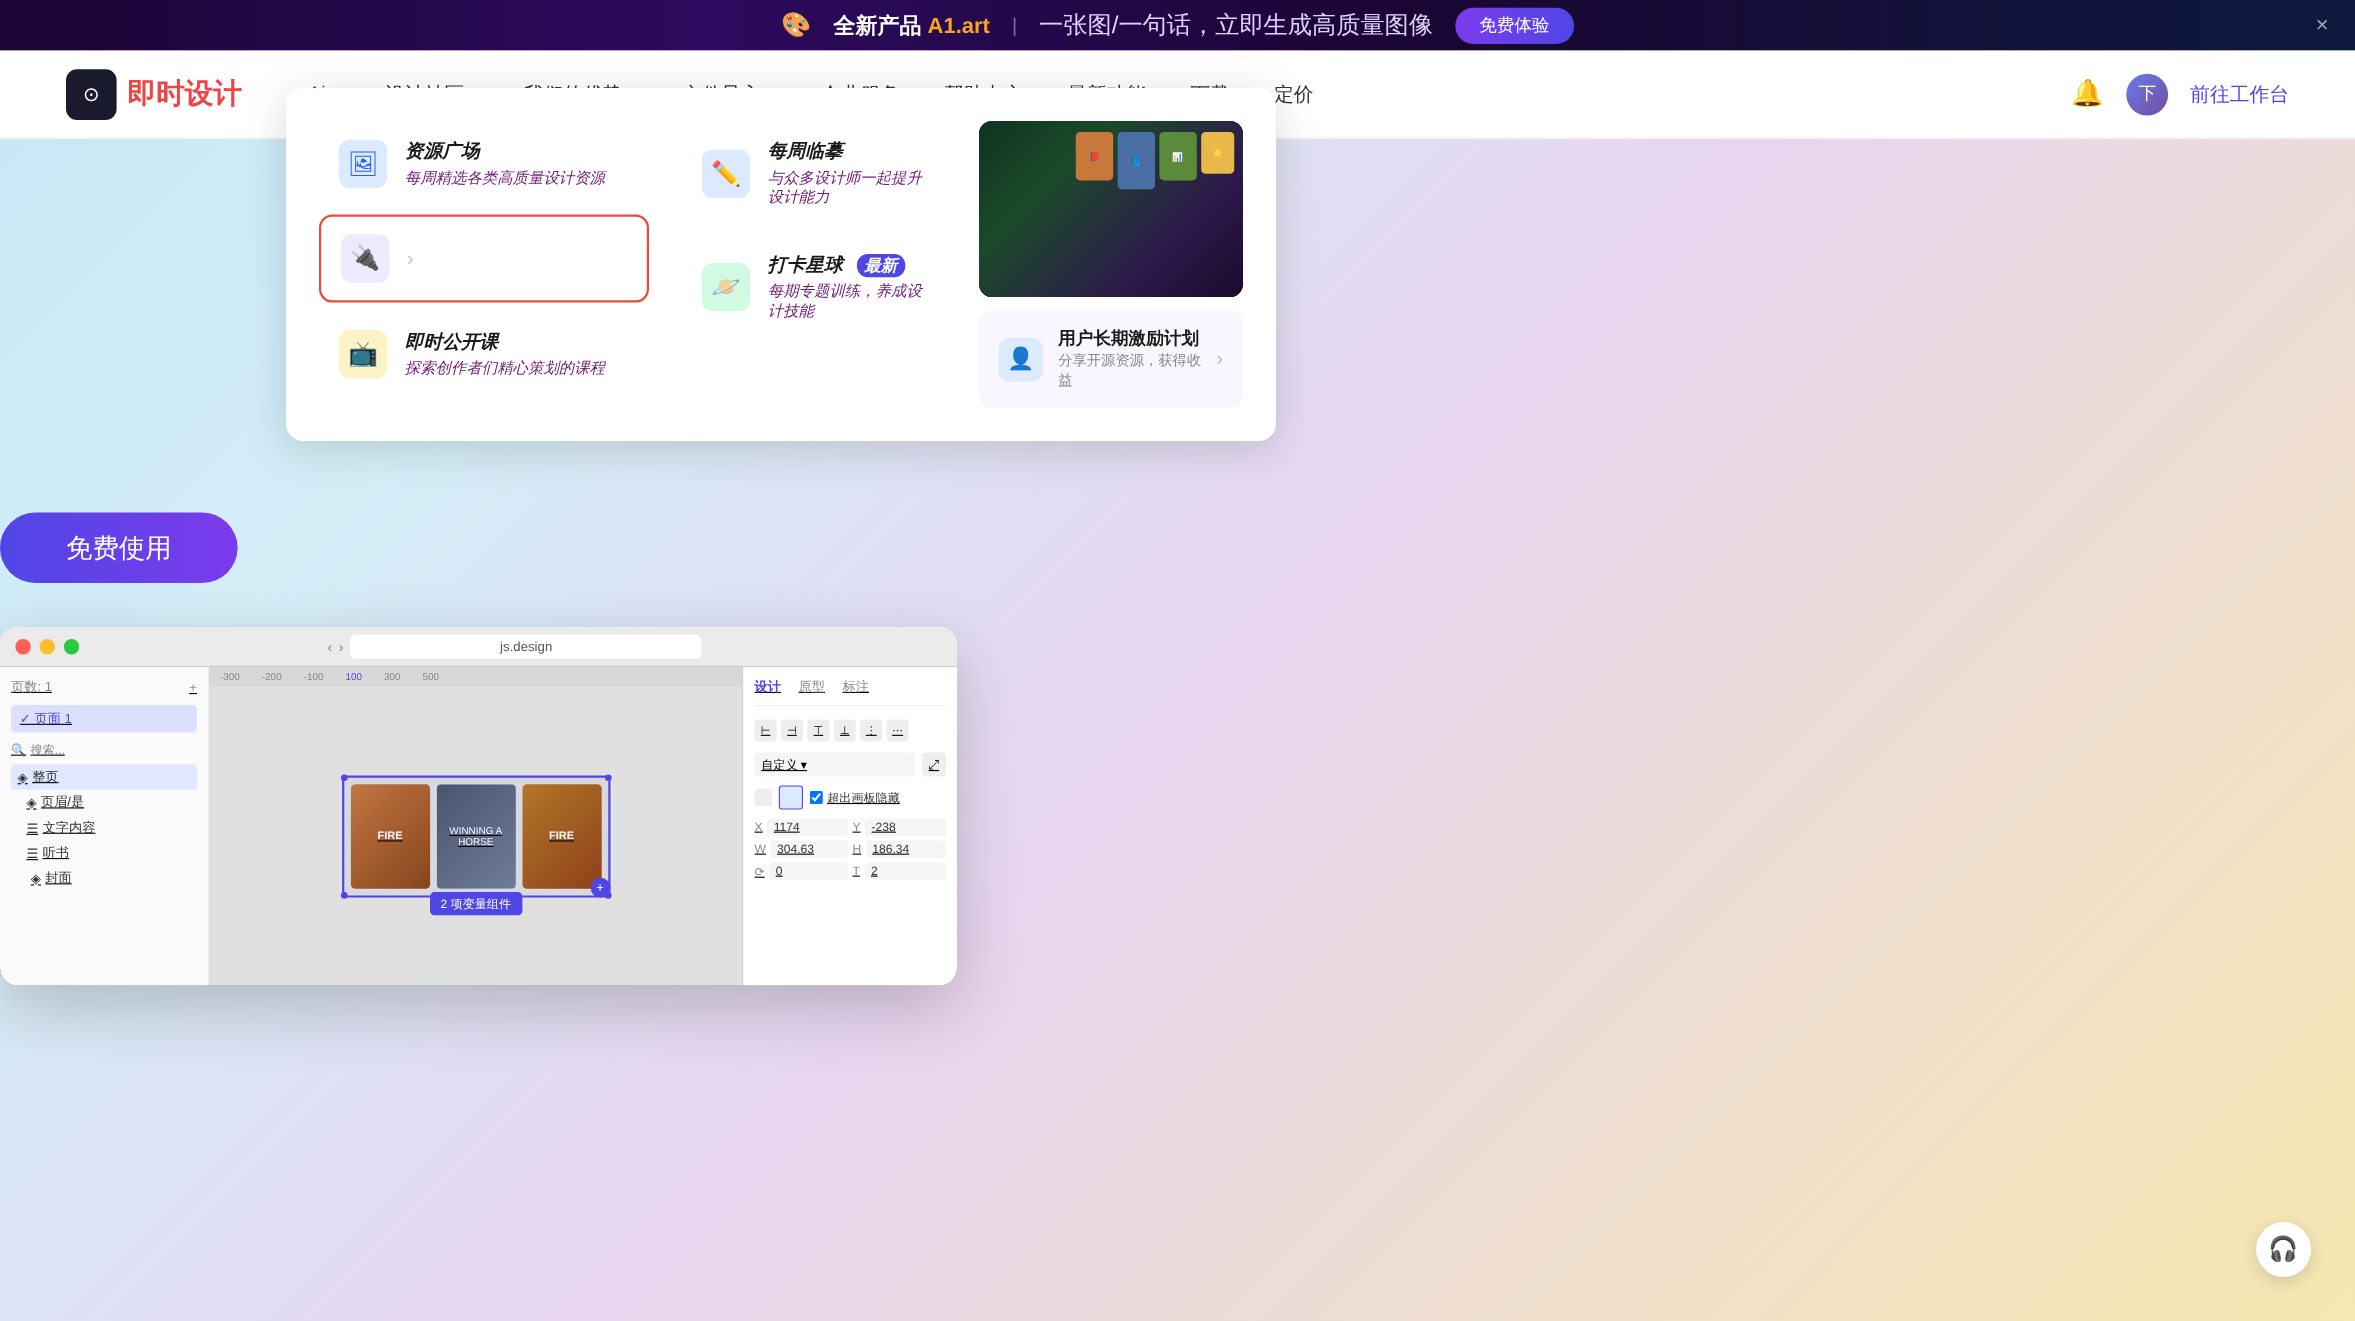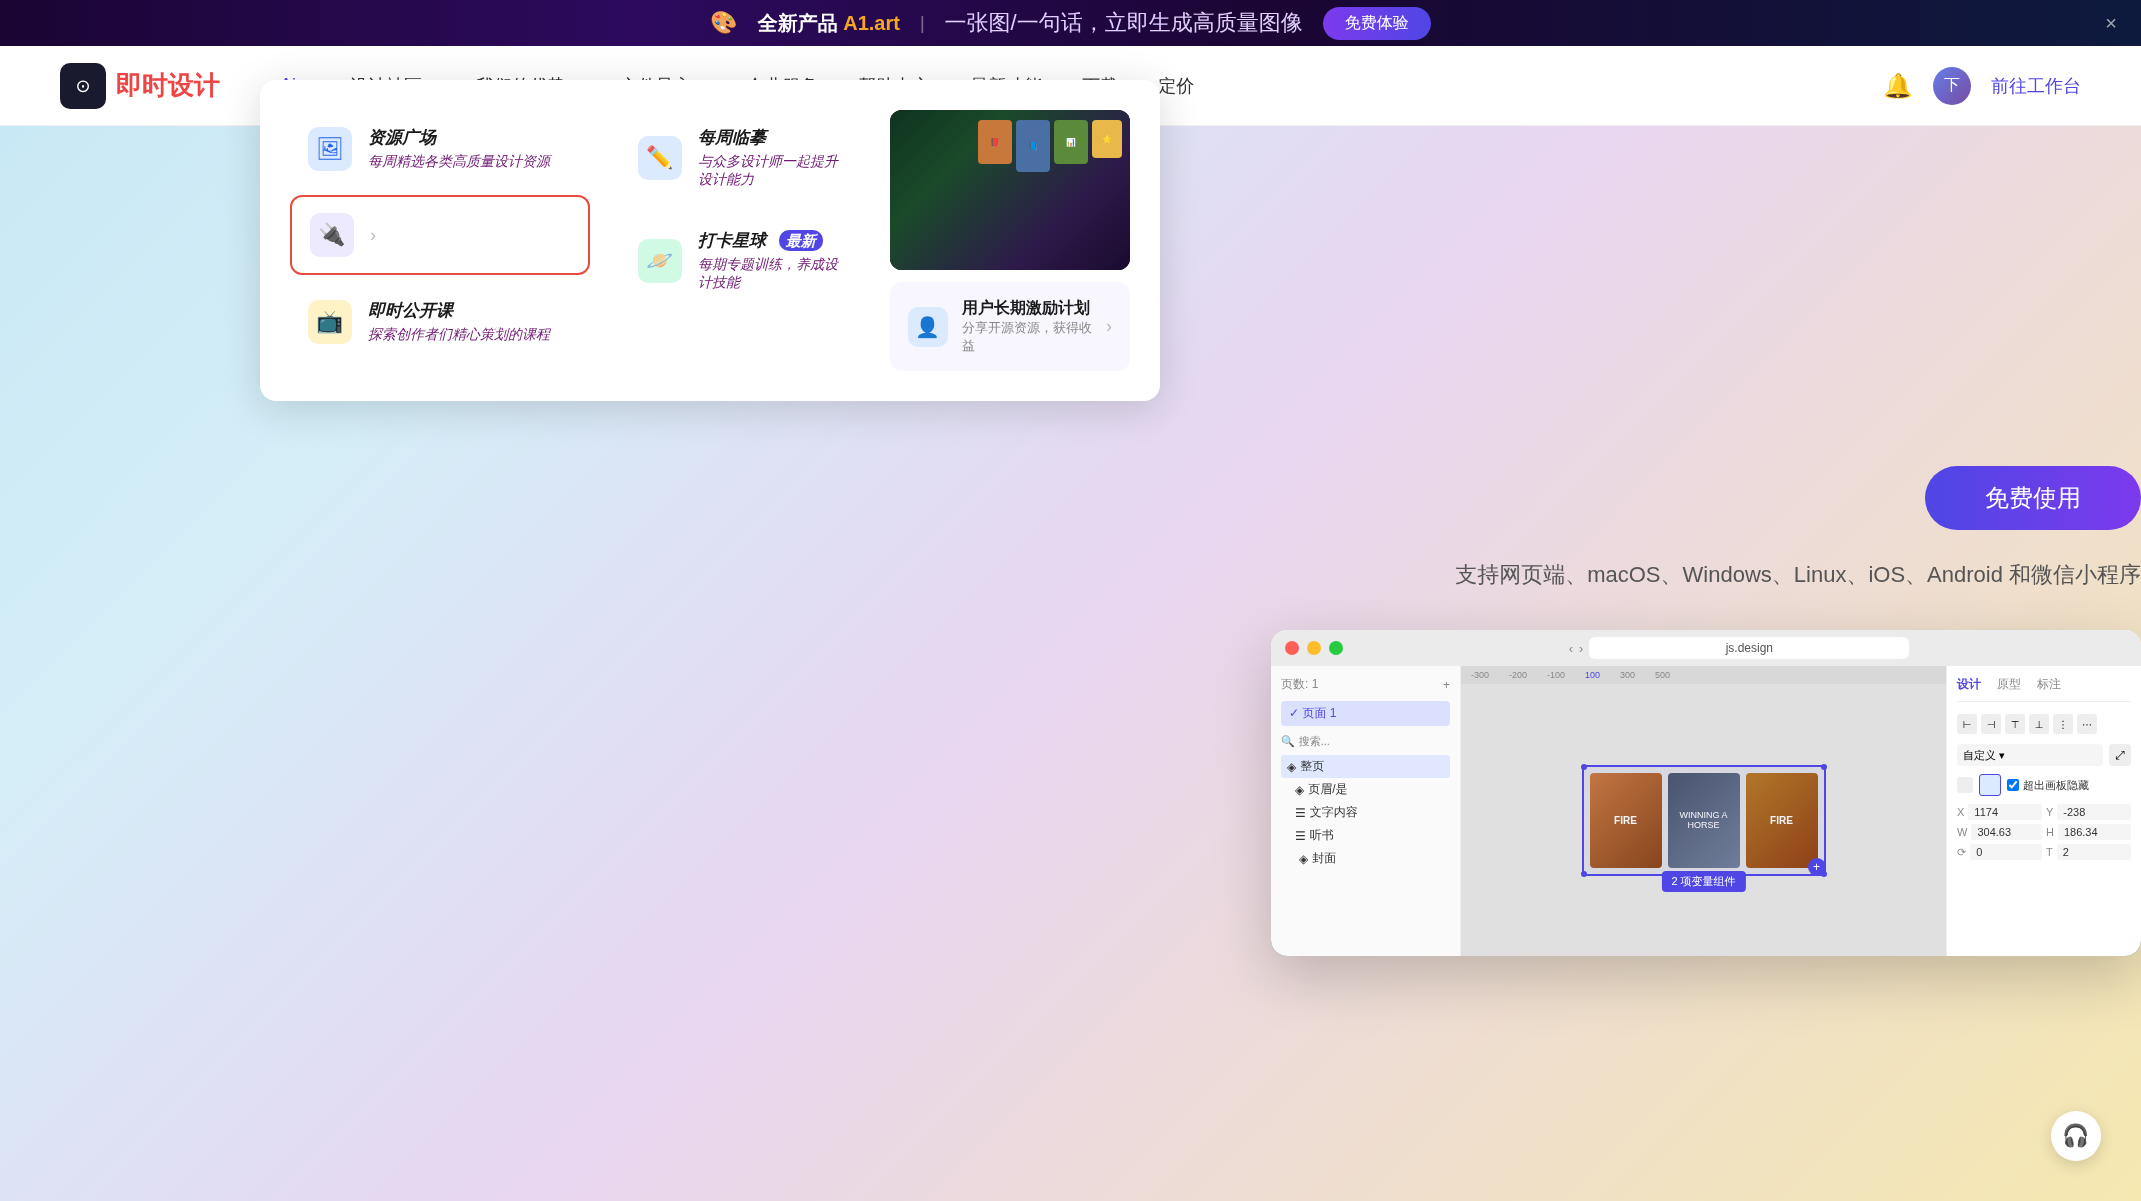--- a/index.html
+++ b/index.html
@@ -197,21 +197,21 @@
       background: linear-gradient(135deg, #c9e8f5 0%, #d4eef8 20%, #e8d5f0 50%, #f0e0c8 80%, #f5e8b0 100%);
       min-height: 1075px;
       padding-top: 140px;
       position: relative;
       overflow: hidden;
     }
 
     .hero-section {
       display: flex;
       flex-direction: column;
-      align-items: flex-end;
+      align-items: flex-start;
       padding-top: 60px;
     }
 
     .support-text {
       font-size: 22px;
       color: #555;
       text-align: center;
       margin-top: 30px;
     }
 
@@ -358,38 +358,37 @@
     </div>
   </div>
 </div>
 
 <div class="main-content">
   <div class="hero-section">
 
     <div style="margin-top: 120px; display:flex; justify-content:center;">
       <button class="free-btn">免费使用</button>
     </div>
-    <div class="support-text">支持网页端、macOS、Windows、Linux、iOS、Android 和微信小程序</div>
 
     <div style="margin-top: 40px; width: 870px; border-radius:16px; overflow:hidden; box-shadow: 0 20px 60px rgba(0,0,0,0.2); background:#fff;">
 
       <div style="height:36px; background:#ebebeb; display:flex; align-items:center; padding:0 14px; gap:8px;">
         <div class="traffic-dot dot-red"></div>
         <div class="traffic-dot dot-yellow"></div>
         <div class="traffic-dot dot-green"></div>
         <div style="flex:1; display:flex; align-items:center; justify-content:center; gap:6px;">
           <span style="font-size:13px; color:#888;">‹</span>
           <span style="font-size:13px; color:#888;">›</span>
           <div style="width:320px; height:22px; background:#fff; border-radius:6px; display:flex; align-items:center; justify-content:center; font-size:12px; color:#555;">
             <span>js.design</span>
           </div>
         </div>
       </div>
 
-      <div style="display:flex; height:290px; background:#14532d;">
+      <div style="display:flex; height:290px; background:#14532d;text-decoration:underline;">
 
         <div style="width:190px; background:#fafafa; border-right:1px solid #eee; padding:10px; font-size:12px;">
           <div style="color:#888; margin-bottom:8px; display:flex; justify-content:space-between; align-items:center;">
             <span>页数: 1</span>
             <span>+</span>
           </div>
           <div style="background:#dce0ff; border-radius:4px; padding:4px 8px; color:#4f46e5; font-size:12px; margin-bottom:8px;">✓ 页面 1</div>
           <div style="margin-bottom:6px; color:#888; font-size:11px; display:flex; align-items:center; gap:4px;">
             <span>🔍</span>
             <span>搜索...</span>

